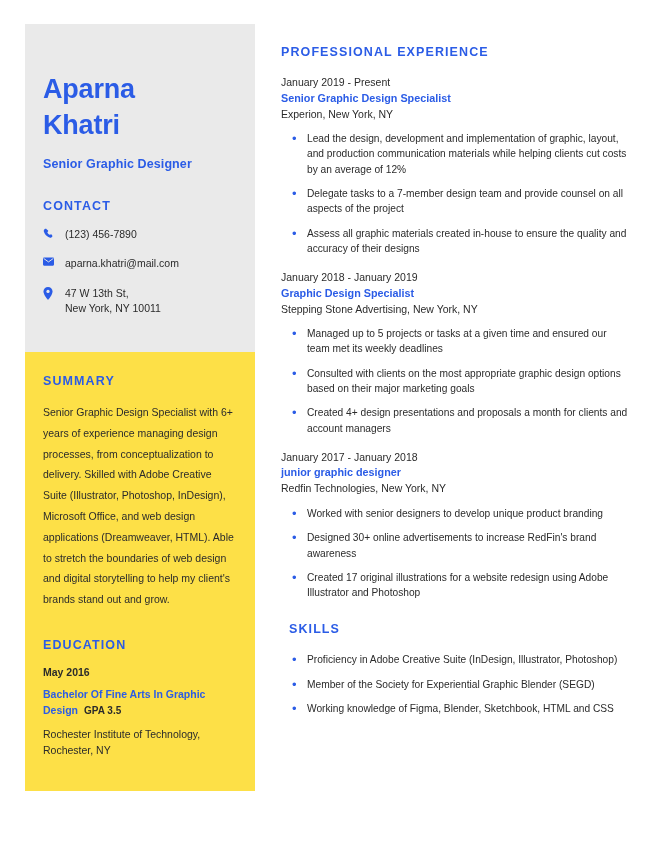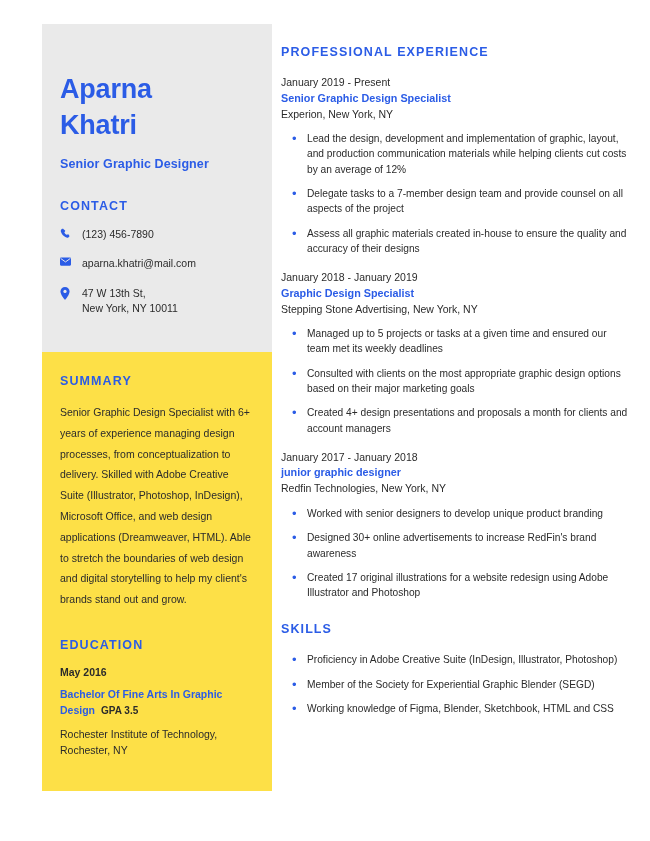--- a/index.html
+++ b/index.html
@@ -19,21 +19,21 @@
   .page {
     position: relative;
     width: 650px;
     height: 841px;
     background: #ffffff;
   }
 
   
   .sidebar {
     position: absolute;
-    left: 42px;
+    left: 25px;
     top: 24px;
     width: 230px;
   }
   .sidebar-top {
     background: #eaeaea;
     padding: 48px 18px 22px 18px;
     min-height: 299px;
     box-sizing: border-box;
   }
   .sidebar-bottom {
@@ -166,21 +166,21 @@
   }
   ul.bullets li::before {
     content: "\2022";
     position: absolute;
     left: 11px;
     top: -1px;
     color: #2b5ce6;
     font-size: 13px;
     line-height: 1.35;
   }
-  .skills-head { margin-top: 22px; }
+  .skills-head { margin-top: 22px; margin-left: 8px; }
   ul.skills { margin-top: 10px; }
 </style>
 </head>
 <body>
 
 <div class="page">
 
   <aside class="sidebar">
 
     <div class="sidebar-top">

